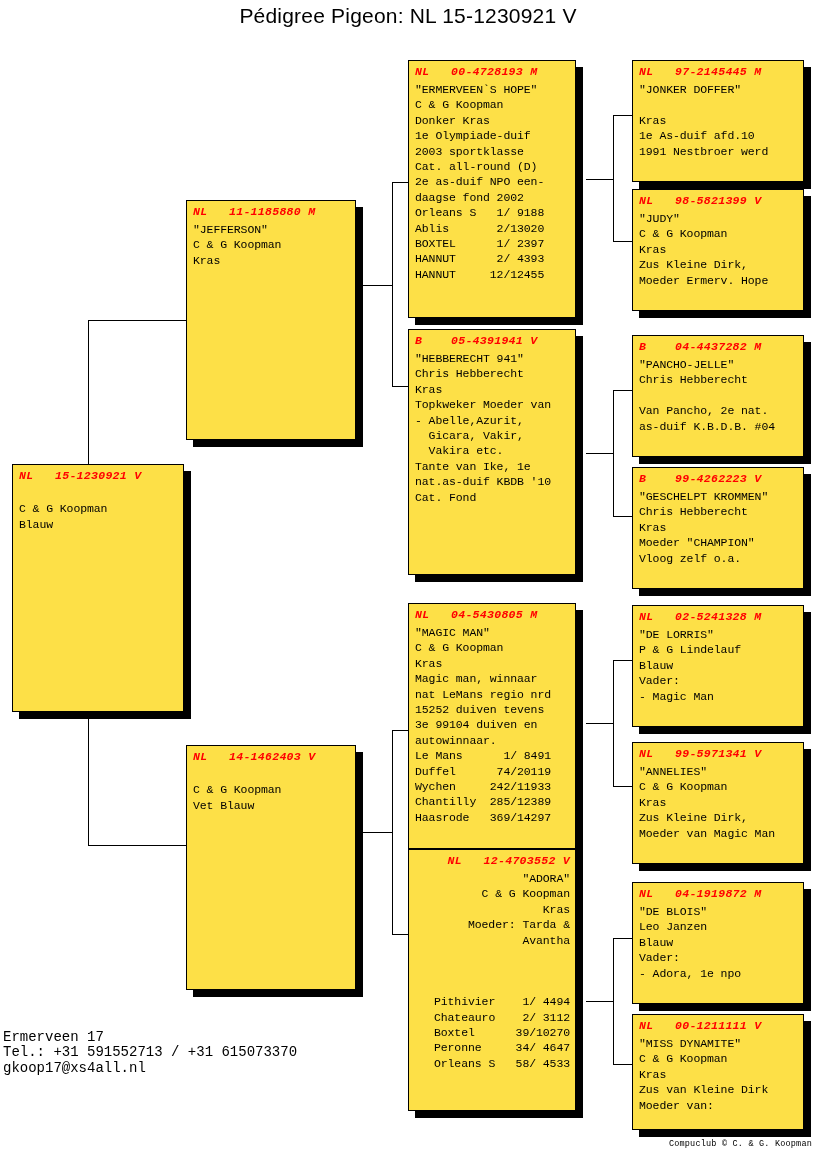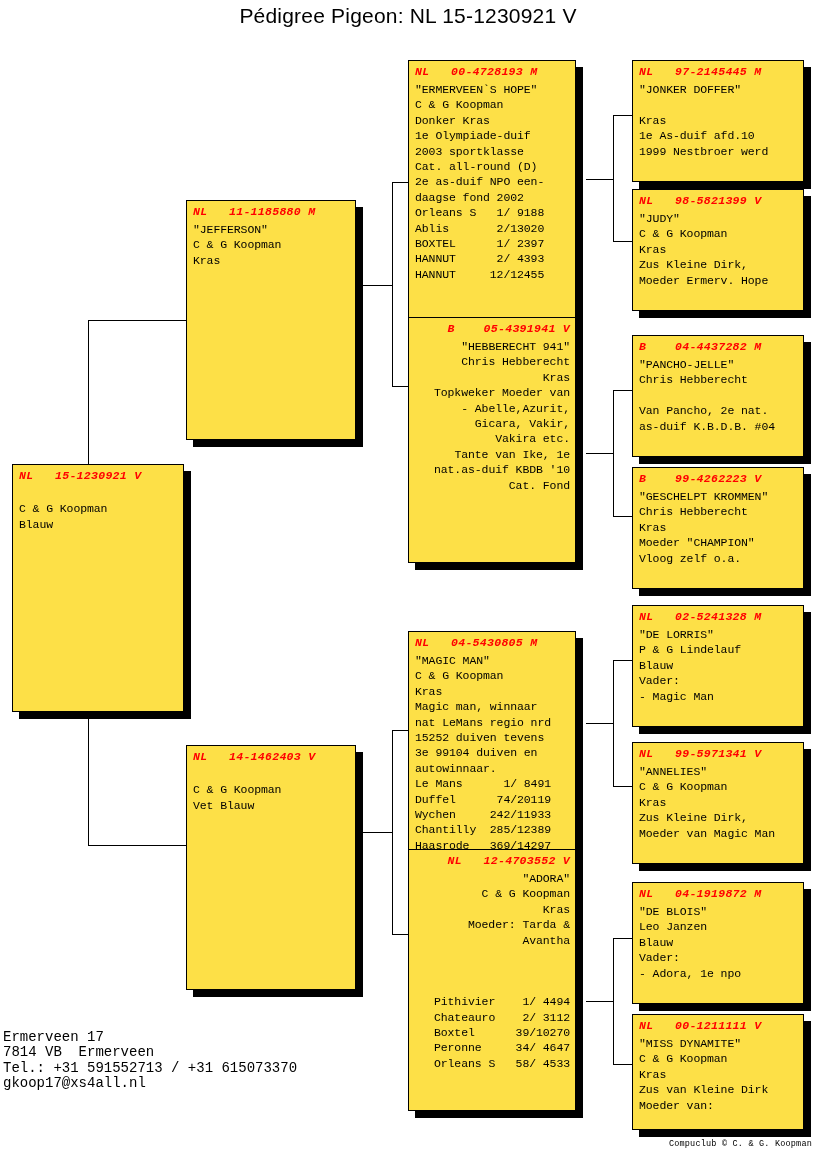--- a/index.html
+++ b/index.html
@@ -109,21 +109,21 @@
   <div class="ln lnh" style="left:613px;top:786px;width:20px;height:1px;"></div>
   <div class="ln lnh" style="left:586px;top:723px;width:28px;height:1px;"></div>
 
   <div class="ln lnv" style="left:613px;top:938px;width:1px;height:126px;"></div>
   <div class="ln lnh" style="left:613px;top:938px;width:20px;height:1px;"></div>
   <div class="ln lnh" style="left:613px;top:1064px;width:20px;height:1px;"></div>
   <div class="ln lnh" style="left:586px;top:1001px;width:28px;height:1px;"></div>
 
   <div class="box" style="left:632px;top:60px;width:172px;height:122px;">
     <div class="ring">NL   97-2145445 M</div>
-    <div class="lines"><div>"JONKER DOFFER"</div><div>&nbsp;</div><div>Kras</div><div>1e As-duif afd.10</div><div>1999 Nestbroer werd</div></div>
+    <div class="lines"><div>"JONKER DOFFER"</div><div>&nbsp;</div><div>Kras</div><div>1e As-duif afd.10</div><div>1991 Nestbroer werd</div></div>
   </div>
 
   <div class="box" style="left:632px;top:189px;width:172px;height:122px;">
     <div class="ring">NL   98-5821399 V</div>
     <div class="lines"><div>"JUDY"</div><div>C &amp; G Koopman</div><div>Kras</div><div>Zus Kleine Dirk,</div><div>Moeder Ermerv. Hope</div></div>
   </div>
 
   <div class="box" style="left:632px;top:335px;width:172px;height:122px;">
     <div class="ring">B    04-4437282 M</div>
     <div class="lines"><div>"PANCHO-JELLE"</div><div>Chris Hebberecht</div><div>&nbsp;</div><div>Van Pancho, 2e nat.</div><div>as-duif K.B.D.B. #04</div></div>
@@ -152,26 +152,26 @@
   <div class="box" style="left:632px;top:1014px;width:172px;height:116px;">
     <div class="ring">NL   00-1211111 V</div>
     <div class="lines"><div>"MISS DYNAMITE"</div><div>C &amp; G Koopman</div><div>Kras</div><div>Zus van Kleine Dirk</div><div>Moeder van:</div></div>
   </div>
 
   <div class="box" style="left:408px;top:60px;width:168px;height:258px;">
     <div class="ring">NL   00-4728193 M</div>
     <div class="lines"><div>"ERMERVEEN`S HOPE"</div><div>C &amp; G Koopman</div><div>Donker Kras</div><div>1e Olympiade-duif</div><div>2003 sportklasse</div><div>Cat. all-round (D)</div><div>2e as-duif NPO een-</div><div>daagse fond 2002</div><div>Orleans S   1/ 9188</div><div>Ablis       2/13020</div><div>BOXTEL      1/ 2397</div><div>HANNUT      2/ 4393</div><div>HANNUT     12/12455</div></div>
   </div>
 
-  <div class="box" style="left:408px;top:317px;width:168px;height:246px;text-align:right;">
+  <div class="box" style="left:408px;top:329px;width:168px;height:246px;">
     <div class="ring">B    05-4391941 V</div>
     <div class="lines"><div>"HEBBERECHT 941"</div><div>Chris Hebberecht</div><div>Kras</div><div>Topkweker Moeder van</div><div>- Abelle,Azurit,</div><div>  Gicara, Vakir,</div><div>  Vakira etc.</div><div>Tante van Ike, 1e</div><div>nat.as-duif KBDB '10</div><div>Cat. Fond</div></div>
   </div>
 
-  <div class="box" style="left:408px;top:603px;width:168px;height:246px;margin-top:28px;">
+  <div class="box" style="left:408px;top:603px;width:168px;height:246px;">
     <div class="ring">NL   04-5430805 M</div>
     <div class="lines"><div>"MAGIC MAN"</div><div>C &amp; G Koopman</div><div>Kras</div><div>Magic man, winnaar</div><div>nat LeMans regio nrd</div><div>15252 duiven tevens</div><div>3e 99104 duiven en</div><div>autowinnaar.</div><div>Le Mans      1/ 8491</div><div>Duffel      74/20119</div><div>Wychen     242/11933</div><div>Chantilly  285/12389</div><div>Haasrode   369/14297</div></div>
   </div>
 
   <div class="box" style="left:408px;top:849px;width:168px;height:262px;text-align:right;">
     <div class="ring">NL   12-4703552 V</div>
     <div class="lines"><div>"ADORA"</div><div>C &amp; G Koopman</div><div>Kras</div><div>Moeder: Tarda &amp;</div><div>Avantha</div><div>&nbsp;</div><div>&nbsp;</div><div>&nbsp;</div><div>Pithivier    1/ 4494</div><div>Chateauro    2/ 3112</div><div>Boxtel      39/10270</div><div>Peronne     34/ 4647</div><div>Orleans S   58/ 4533</div></div>
   </div>
 
   <div class="box" style="left:186px;top:200px;width:170px;height:240px;">
@@ -184,20 +184,19 @@
     <div class="lines"><div>&nbsp;</div><div>C &amp; G Koopman</div><div>Vet Blauw</div></div>
   </div>
 
   <div class="box" style="left:12px;top:464px;width:172px;height:248px;">
     <div class="ring">NL   15-1230921 V</div>
     <div class="lines"><div>&nbsp;</div><div>C &amp; G Koopman</div><div>Blauw</div></div>
   </div>
 
   <div class="owner">
     <div class="oline">Ermerveen 17</div>
-    <div class="oline">7814 VB  Ermerveen</div>
     <div class="oline">Tel.: +31 591552713 / +31 615073370</div>
     <div class="oline">gkoop17@xs4all.nl</div>
   </div>
 
   <div class="credit">Compuclub © C. &amp; G. Koopman</div>
 
 </div>
 
 </body></html>

